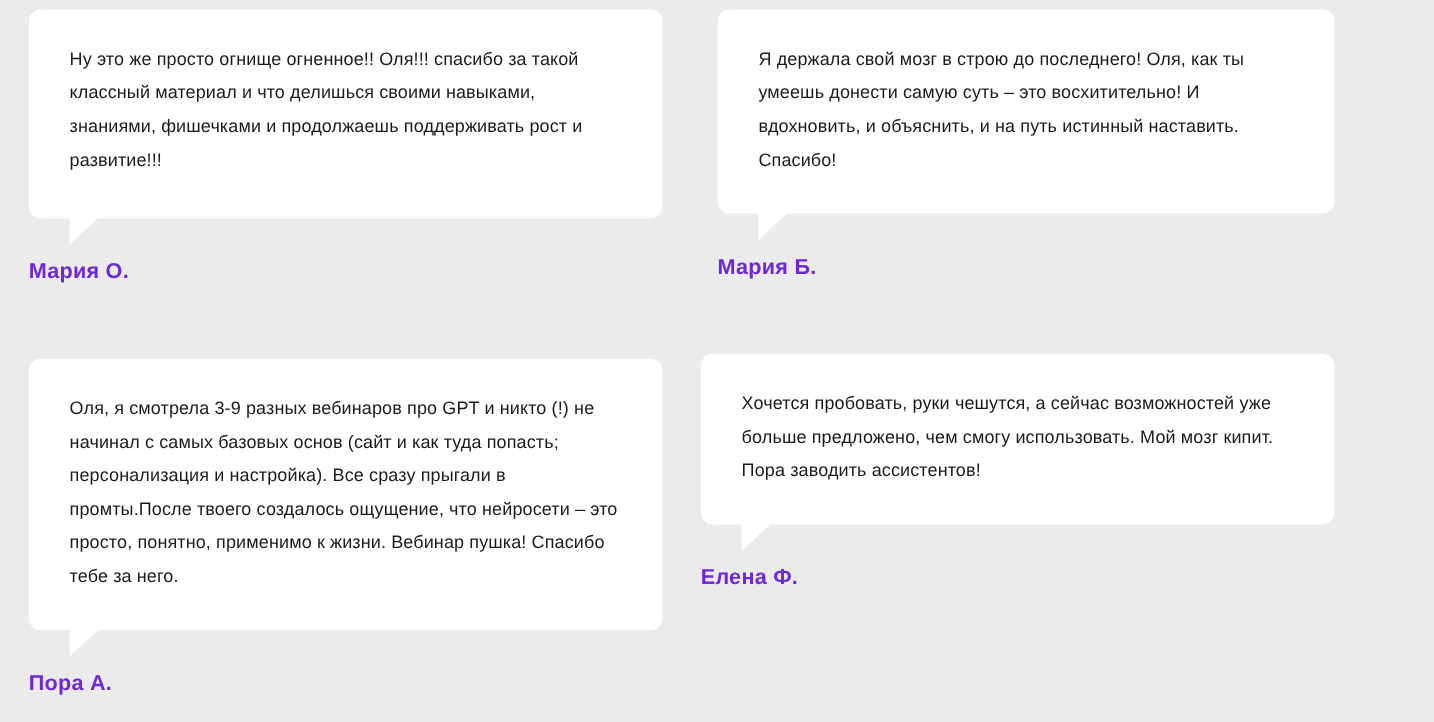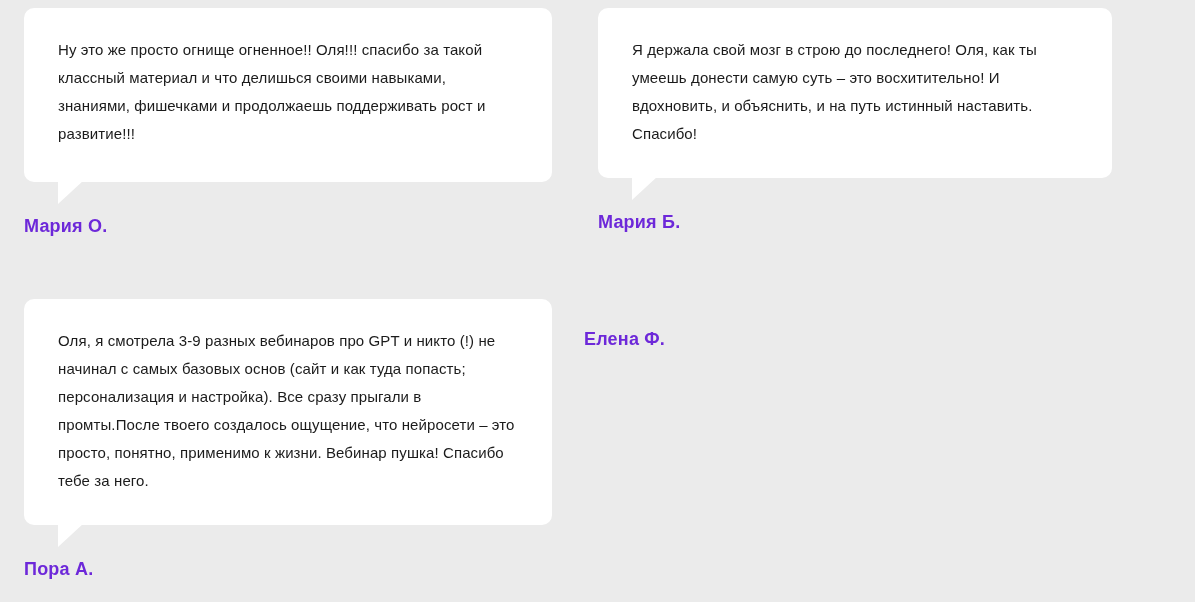--- a/index.html
+++ b/index.html
@@ -114,19 +114,23 @@
 
       <div class="testimonial">
         <div class="bubble">
           <div class="bubble-text">Я держала свой мозг в строю до последнего! Оля, как ты умеешь донести самую суть – это восхитительно! И вдохновить, и объяснить, и на путь истинный наставить. Спасибо!</div>
           <div class="bubble-tail"></div>
         </div>
         <div class="author">Мария Б.</div>
       </div>
 
       <div class="testimonial">
+        <div class="bubble">
+          <div class="bubble-text">Хочется пробовать, руки чешутся, а сейчас возможностей уже больше предложено, чем смогу использовать. Мой мозг кипит. Пора заводить ассистентов!</div>
+          <div class="bubble-tail"></div>
+        </div>
         <div class="author">Елена Ф.</div>
       </div>
 
     </div>
 
   </div>
 </div>
 
 </body></html>

